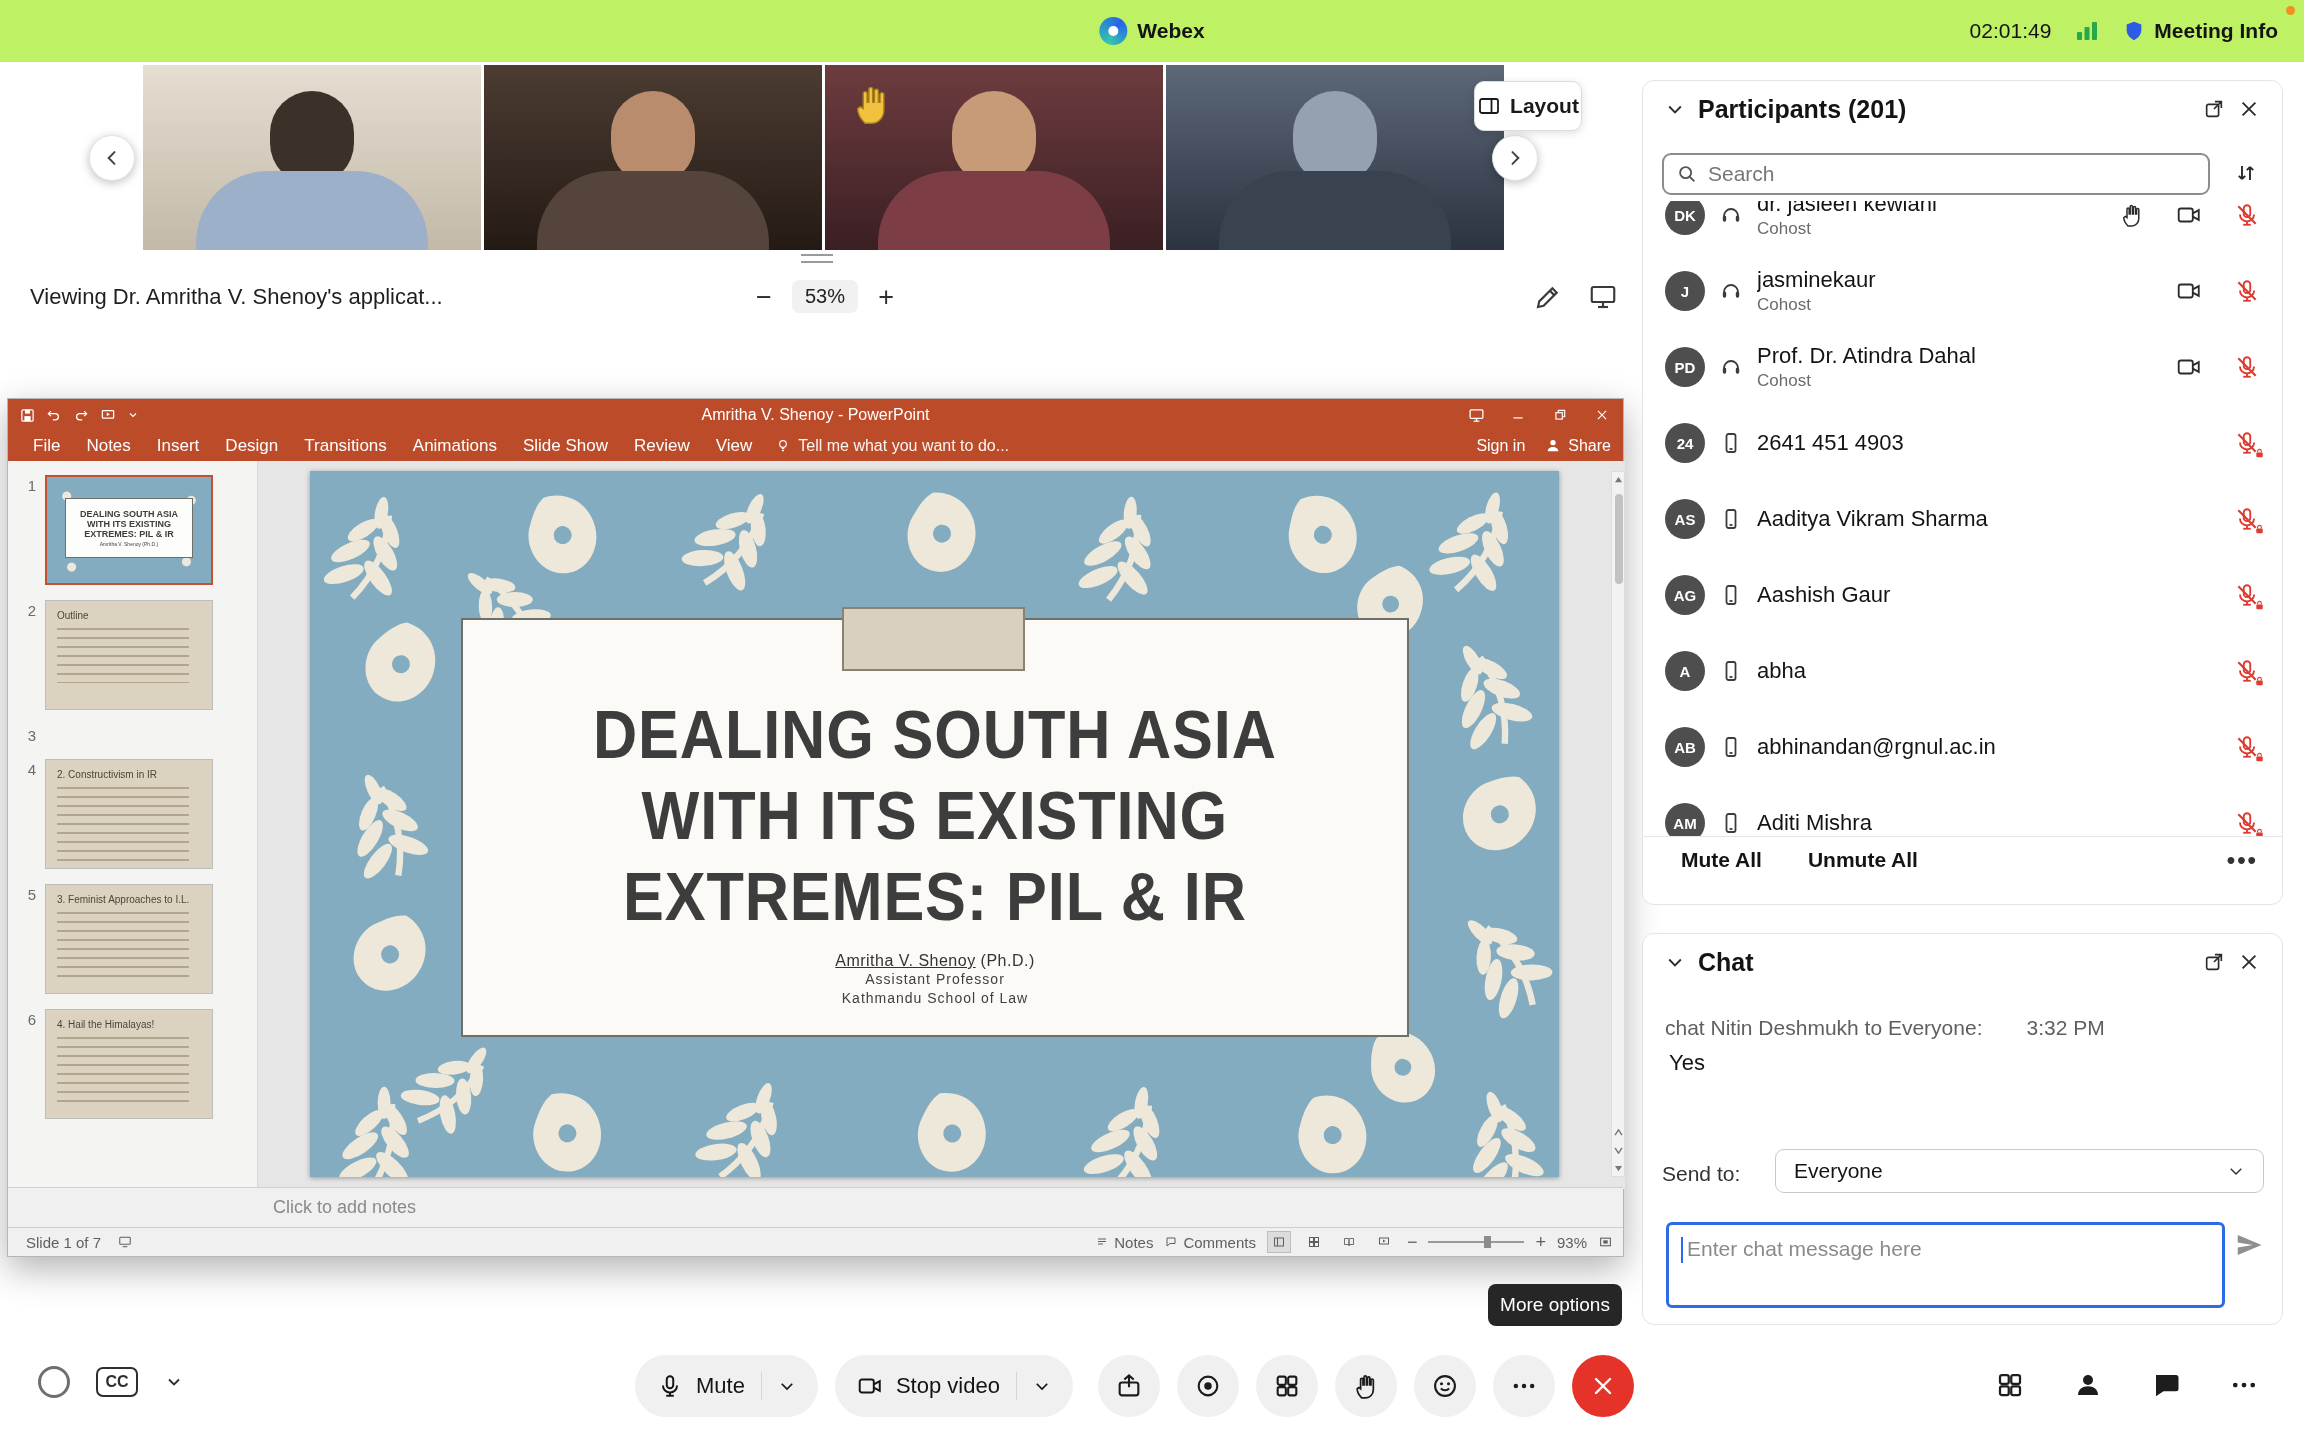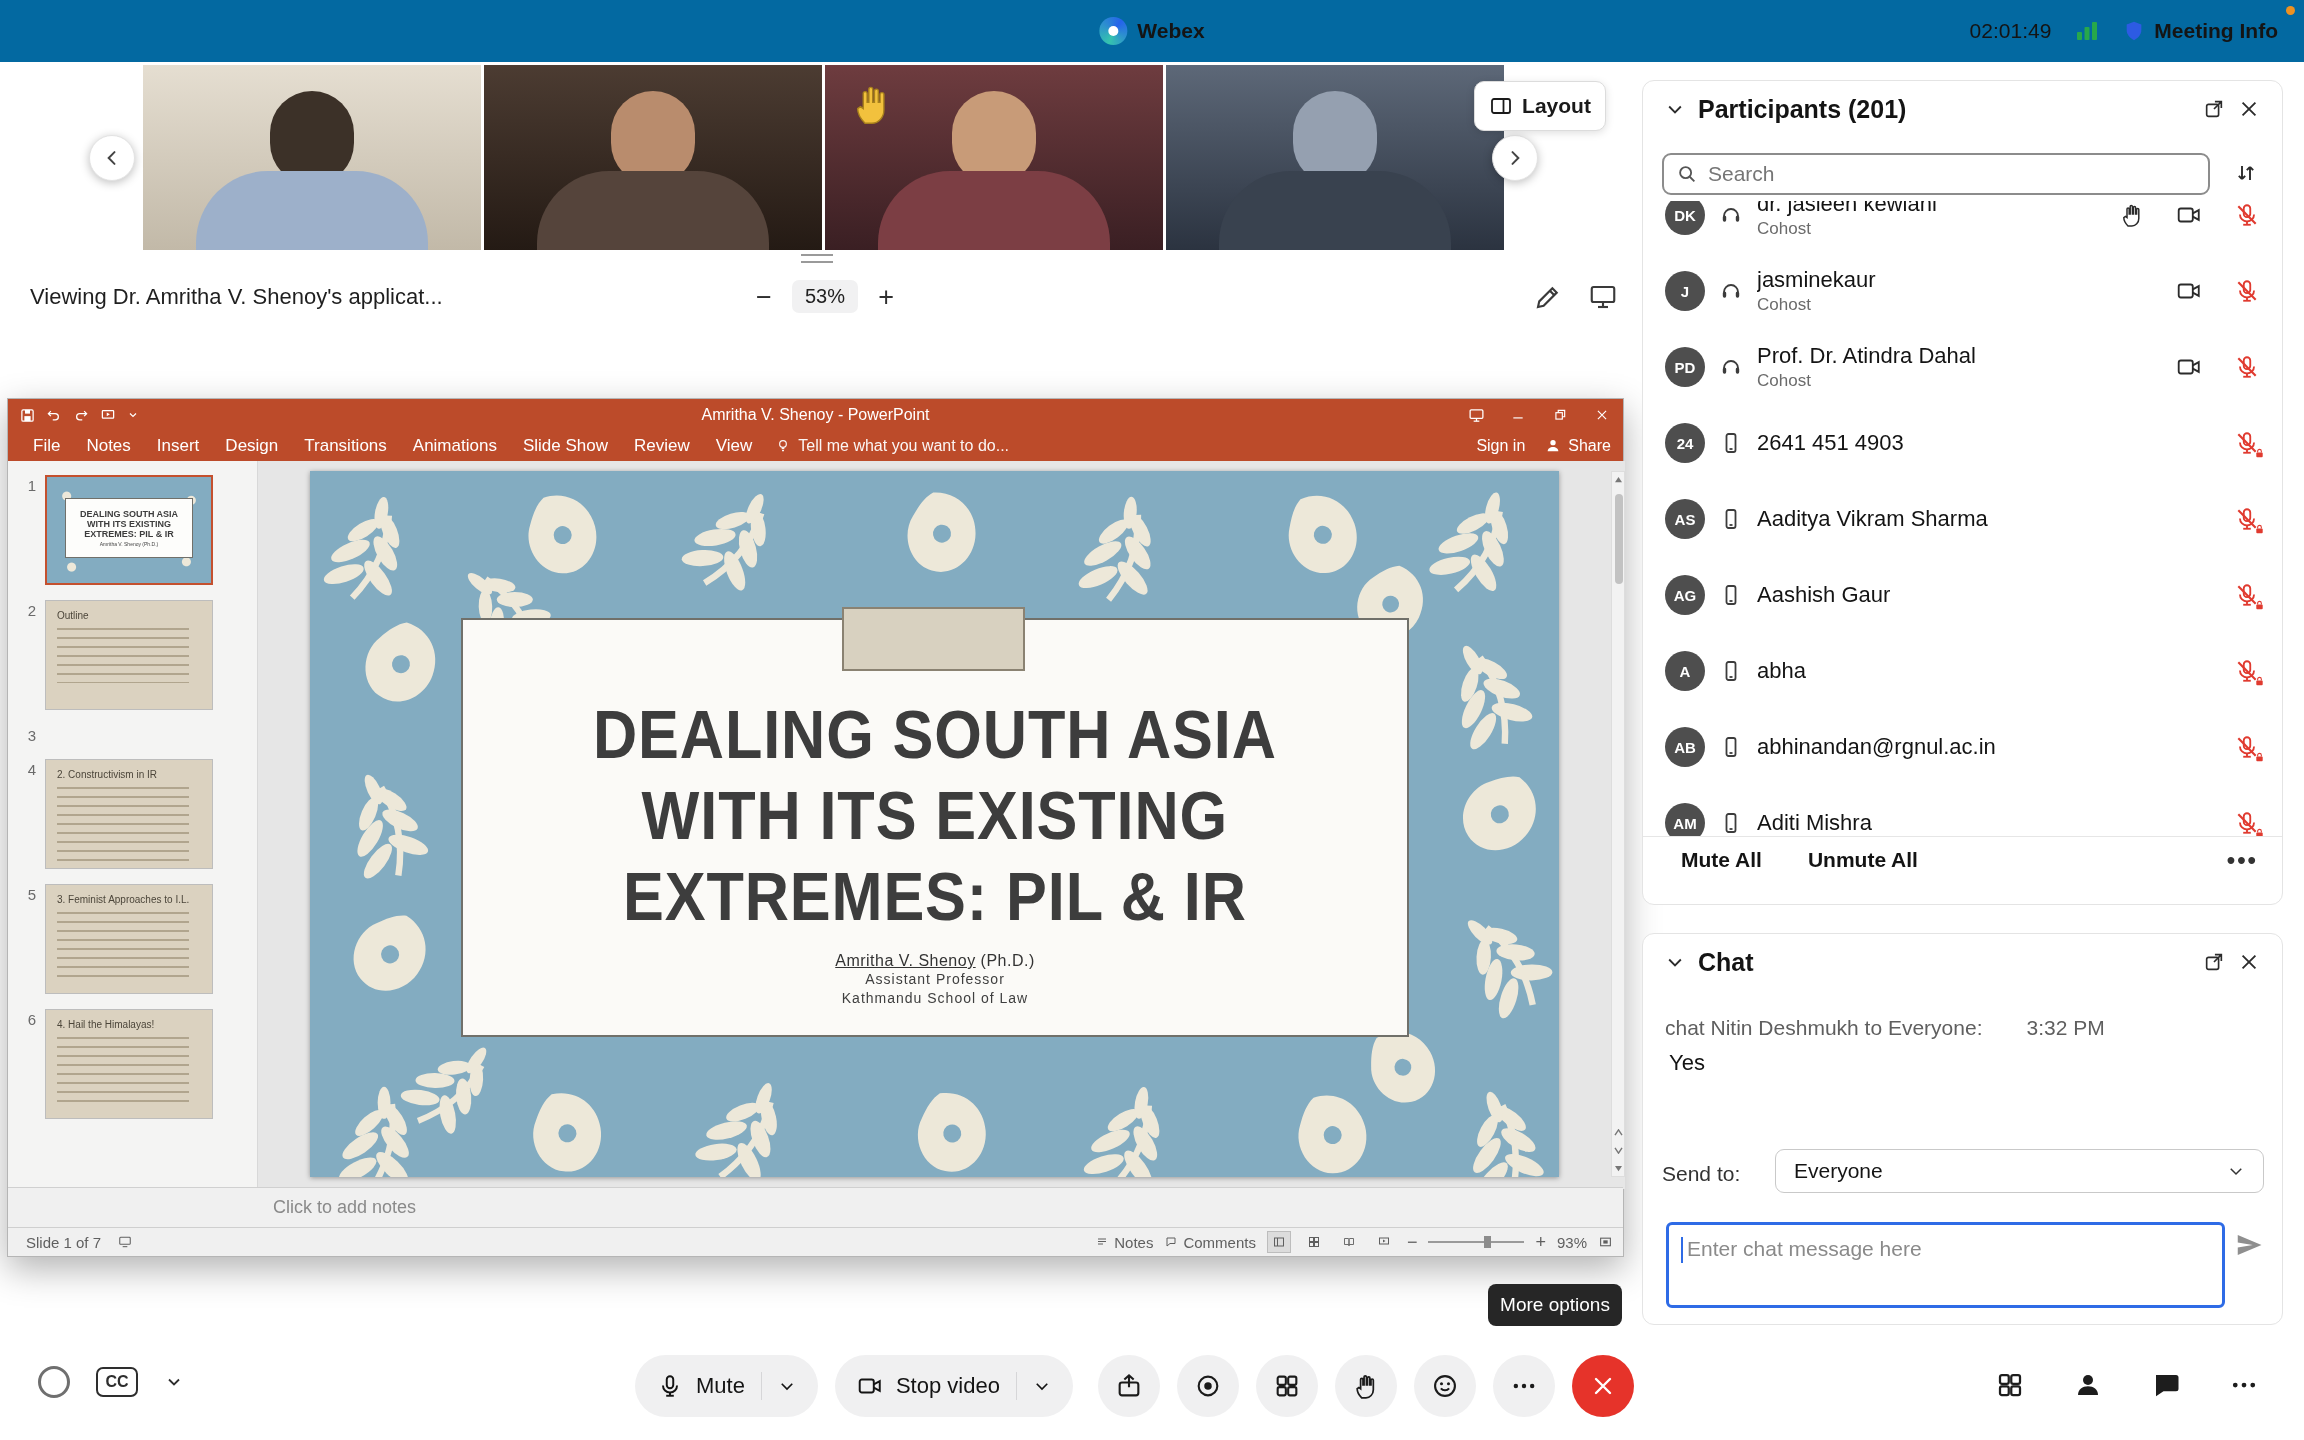--- a/index.html
+++ b/index.html
@@ -1,21 +1,21 @@
 <!DOCTYPE html>
 <html><head>
 <meta charset="utf-8">
 <style>
   *{margin:0;padding:0;box-sizing:border-box;}
   html,body{width:2304px;height:1440px;}
   body{position:relative;overflow:hidden;background:#fff;color:#1a1a1a;font-family:"Liberation Sans",sans-serif;}
   svg{display:block;}
 
   
-  .top-bar{position:absolute;left:0;top:0;width:2304px;height:62px;background:#0369a1;}
+  .top-bar{position:absolute;left:0;top:0;width:2304px;height:62px;background:#bef264;}
   .brand{position:absolute;left:50%;top:0;transform:translateX(-50%);height:62px;display:flex;align-items:center;gap:10px;}
   .brand-logo{width:28px;height:28px;border-radius:50%;background:conic-gradient(from 200deg,#35c3ae,#2563eb 55%,#35c3ae);position:relative;}
   .brand-logo::after{content:"";position:absolute;inset:9px;background:#fff;border-radius:50%;}
   .brand-name{font-size:21px;font-weight:bold;color:#141414;}
   .top-right{position:absolute;right:26px;top:0;height:62px;display:flex;align-items:center;gap:24px;}
   .clock{font-size:21px;color:#141414;}
   .meeting-info{display:flex;align-items:center;gap:9px;font-size:21px;font-weight:bold;color:#141414;}
   .rec-dot{position:absolute;right:9px;top:6px;width:9px;height:9px;border-radius:50%;background:#ED9121;}
 
   
@@ -28,21 +28,21 @@
   .v2{background:linear-gradient(180deg,#4c3c32,#241a14);}
   .v2 .head{background:#b98c6d;} .v2 .torso{background:#55443b;}
   .v3{background:linear-gradient(180deg,#6e3c3f,#3a1f23);}
   .v3 .head{background:#c89b78;} .v3 .torso{background:#7c3e44;}
   .v4{background:linear-gradient(180deg,#5d6878,#2b3340);}
   .v4 .head{background:#95a0b0;} .v4 .torso{background:#39424f;}
   .raised-hand{position:absolute;left:26px;top:16px;}
   .nav-chev{position:absolute;width:46px;height:46px;border-radius:50%;background:#fff;border:1px solid #e3e3e3;
     box-shadow:0 2px 10px rgba(0,0,0,.25);display:flex;align-items:center;justify-content:center;z-index:5;}
   .nav-left{left:89px;top:135px;} .nav-right{left:1492px;top:135px;}
-  .layout-btn{position:absolute;left:1474px;top:81px;width:132px;height:50px;border-radius:10px;background:#fff;
+  .layout-btn{position:absolute;left:1474px;top:81px;width:108px;height:50px;border-radius:10px;background:#fff;
     border:1px solid #dcdcdc;box-shadow:0 2px 8px rgba(0,0,0,.13);display:flex;align-items:center;justify-content:center;
     gap:9px;font-size:21px;font-weight:600;color:#1a1a1a;z-index:6;}
 
   
   .viewing-text{position:absolute;left:30px;top:284px;font-size:22px;color:#1f1f1f;}
   .drag-handle{position:absolute;left:801px;top:254px;width:32px;}
   .drag-handle i{display:block;height:0;border-top:2px solid #9a9a9a;margin-bottom:5px;}
   .zoom-ctrl{position:absolute;left:750px;top:280px;display:flex;align-items:center;gap:14px;}
   .zoom-btn{font-size:27px;color:#2f2f2f;width:28px;text-align:center;line-height:32px;}
   .zoom-level{background:#f1f1f2;border-radius:7px;padding:5px 13px;font-size:20px;color:#222;}

